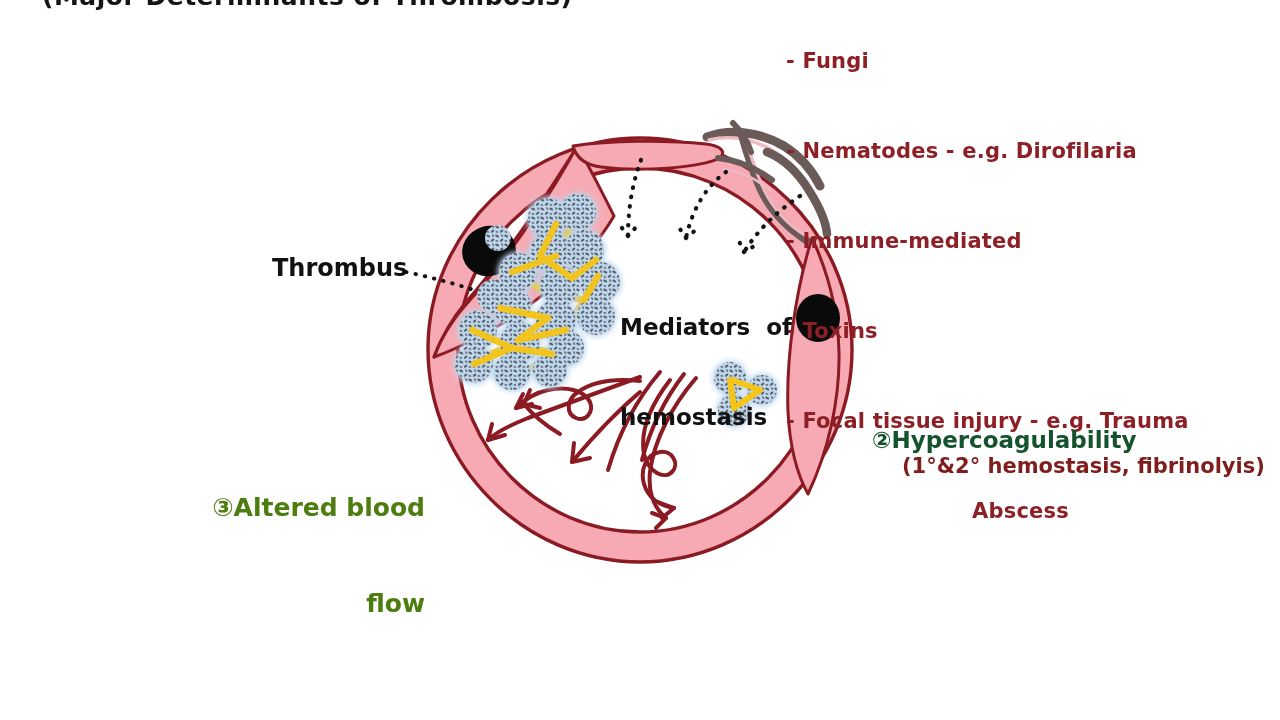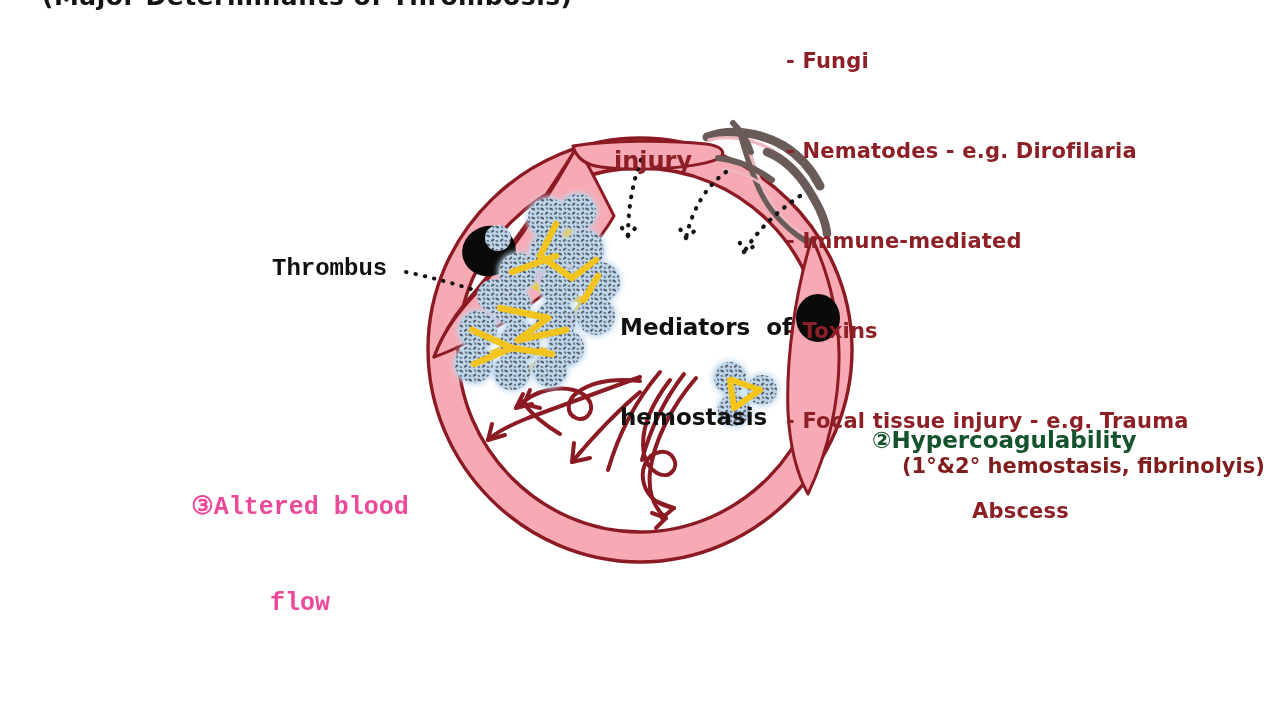--- a/index.html
+++ b/index.html
@@ -38,26 +38,26 @@
     color:#8d2026;font-weight:bold;font-size:24px;
     line-height:30px;text-align:center;width:230px;
   }
   .lbl-mediators{
     left:620px;top:252px;
     color:#111;font-weight:bold;font-size:23px;
     line-height:30px;
   }
   .lbl-thrombus{
     left:272px;top:256px;
-    color:#111;font-weight:bold;font-size:24px;font-family:Liberation Mono, monospace;
+    color:#111;font-weight:bold;font-size:24px;
   }
   .lbl-flow{
     left:175px;top:428px;
-    color:#ec4899;font-weight:bold;font-size:25px;
-    line-height:32px;text-align:center;width:250px;font-family:Liberation Mono, monospace;
+    color:#4d7c0f;font-weight:bold;font-size:25px;
+    line-height:32px;text-align:right;width:250px;
   }
   .lbl-hyper{
     left:872px;top:428px;
     color:#14532d;font-weight:bold;font-size:23px;
   }
   .lbl-hyper-sub{
     left:902px;top:455px;
     color:#7f1d1d;font-weight:bold;font-size:21px;
   }
 </style>
@@ -269,21 +269,20 @@
     <div>- Fungi</div>
     <div>- Nematodes - e.g. Dirofilaria</div>
     <div>- Immune-mediated</div>
     <div>- Toxins</div>
     <div>- Focal tissue injury - e.g. Trauma</div>
     <div class="indent">Abscess</div>
   </div>
 
   <div class="txt lbl-endo">
     
-    <div>injury</div>
   </div>
 
   <div class="txt lbl-mediators">
     <div>Mediators  of</div>
     <div>hemostasis</div>
   </div>
 
   <div class="txt lbl-thrombus">Thrombus</div>
 
   <div class="txt lbl-flow">

